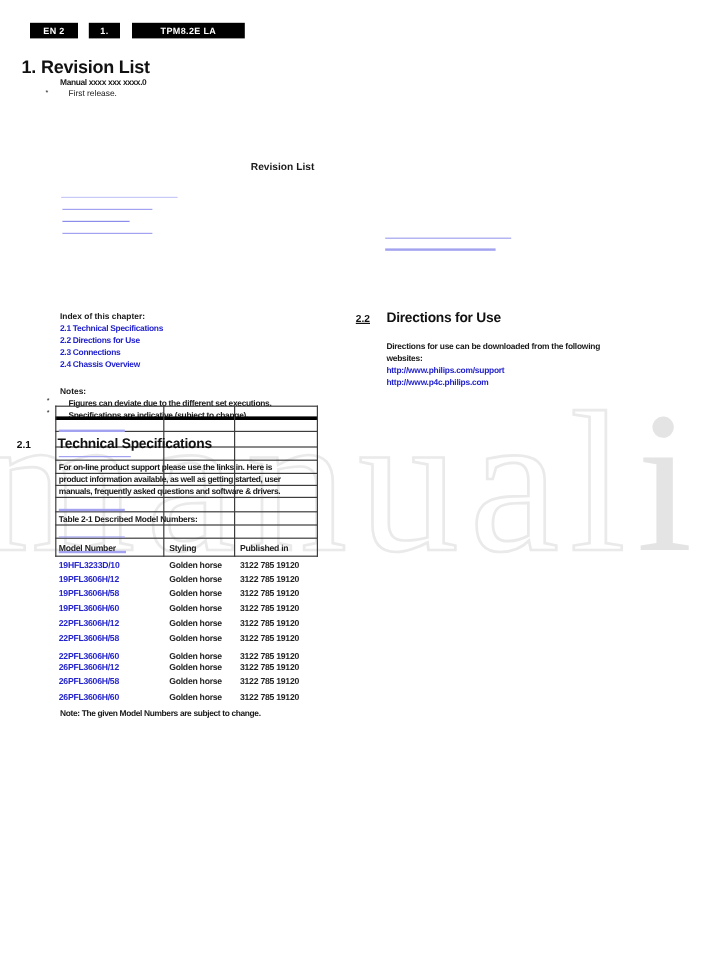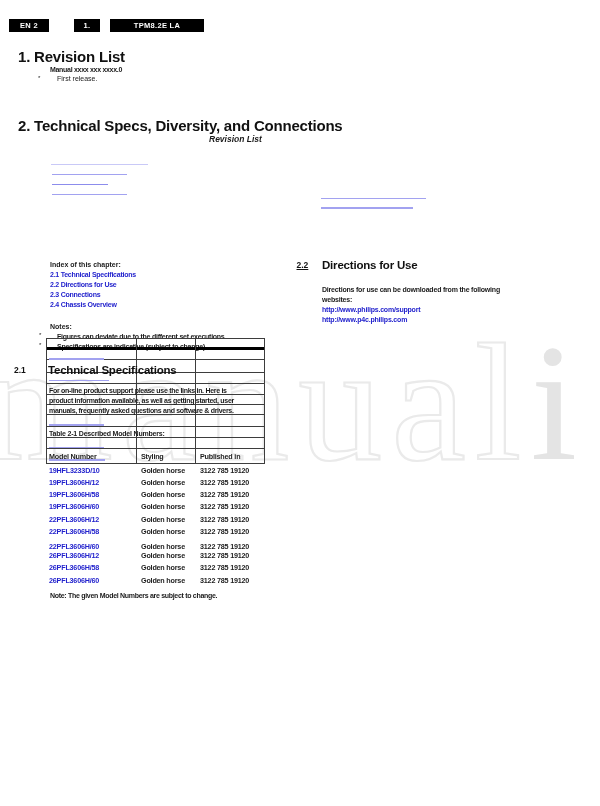--- a/index.html
+++ b/index.html
@@ -1,19 +1,19 @@
 <!DOCTYPE html>
 <html><head>
 <meta charset="utf-8">
 <style>
   html,body{margin:0;padding:0;background:#fff;}
   .page{position:relative;width:600px;height:806px;background:#ffffff;overflow:hidden;
         font-family:"Liberation Sans",sans-serif;color:#1a1a1a;}
   .abs{position:absolute;white-space:nowrap;line-height:1.15;}
-  .b{font-weight:bold;font-style:italic;}
+  .b{font-weight:bold;}
 
   
   .tag{position:absolute;top:19px;height:12.5px;background:#000;color:#fff;
        font-size:7.5px;font-weight:bold;text-align:center;line-height:13px;letter-spacing:.3px;}
 
   
   .h-big{font-size:15px;font-weight:bold;color:#111;letter-spacing:-.2px;}
   .h-sec{font-size:11.5px;font-weight:bold;color:#111;letter-spacing:-.2px;}
   .sec-num{font-size:8.5px;font-weight:bold;color:#111;}
 
@@ -45,30 +45,29 @@
              color:transparent;-webkit-text-stroke:2.2px #eaeaea;}
   .watermark .solid{color:#e4e4e4;-webkit-text-stroke-width:0;}
 </style>
 </head>
 <body>
 
 <div class="page">
 
   <div class="watermark"><span>manual</span><span class="solid">i</span></div>
 
-  <div class="tag" style="left:9px;width:40px;">EN 2</div>
+  <div class="tag" style="left:25px;width:40px;">EN 2</div>
   <div class="tag" style="left:74px;width:26px;">1.</div>
   <div class="tag" style="left:110px;width:94px;">TPM8.2E LA</div>
 
   <div class="abs h-big" style="left:18px;top:47.5px;">1. Revision List</div>
   <div class="abs t7b" style="left:50px;top:65.5px;letter-spacing:-.3px;">Manual xxxx xxx xxxx.0</div>
   <div class="abs" style="left:38px;top:74.5px;font-size:6px;">*</div>
   <div class="abs t7" style="left:57px;top:75px;">First release.</div>
 
-  <div class="abs h-big" style="left:18px;top:117px;">2. Technical Specs, Diversity, and Connections</div>
   <div class="abs b" style="left:209px;top:134.5px;font-size:8.5px;">Revision List</div>
 
   <div class="lline light" style="left:51px;top:163.5px;width:97px;"></div>
   <div class="lline" style="left:52px;top:173.5px;width:75px;"></div>
   <div class="lline dark" style="left:52px;top:183.5px;width:56px;"></div>
   <div class="lline" style="left:52px;top:193.5px;width:75px;"></div>
 
   <div class="lline" style="left:321px;top:197.5px;width:105px;"></div>
   <div class="lline" style="left:321px;top:207px;width:92px;"></div>
 

